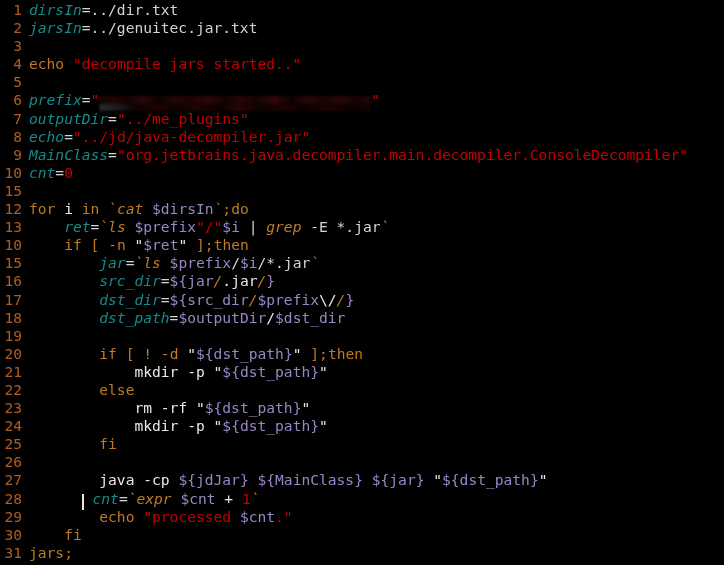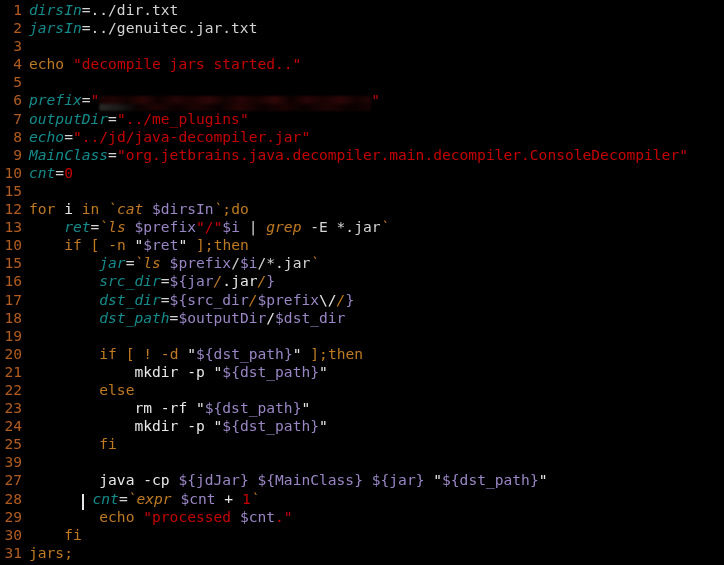--- a/index.html
+++ b/index.html
@@ -236,21 +236,21 @@
       <span class="lineno">24</span>
       <span class="linetext"><span class="t-norm">            </span><span class="t-white">mkdir</span><span class="t-norm"> </span><span class="t-white">-p</span><span class="t-norm"> </span><span class="t-white">"</span><span class="t-expand">${dst_path}</span><span class="t-white">"</span></span>
     </div>
 
     <div class="line">
       <span class="lineno">25</span>
       <span class="linetext"><span class="t-norm">        </span><span class="t-kw">fi</span></span>
     </div>
 
     <div class="line">
-      <span class="lineno">39</span>
+      <span class="lineno">26</span>
       <span class="linetext"></span>
     </div>
 
     <div class="line">
       <span class="lineno">27</span>
       <span class="linetext"><span class="t-norm">        </span><span class="t-white">java</span><span class="t-norm"> </span><span class="t-white">-cp</span><span class="t-norm"> </span><span class="t-expand">${jdJar}</span><span class="t-norm"> </span><span class="t-expand">${MainClass}</span><span class="t-norm"> </span><span class="t-expand">${jar}</span><span class="t-norm"> </span><span class="t-white">"</span><span class="t-expand">${dst_path}</span><span class="t-white">"</span></span>
     </div>
 
     <div class="line">
       <span class="lineno">28</span>

